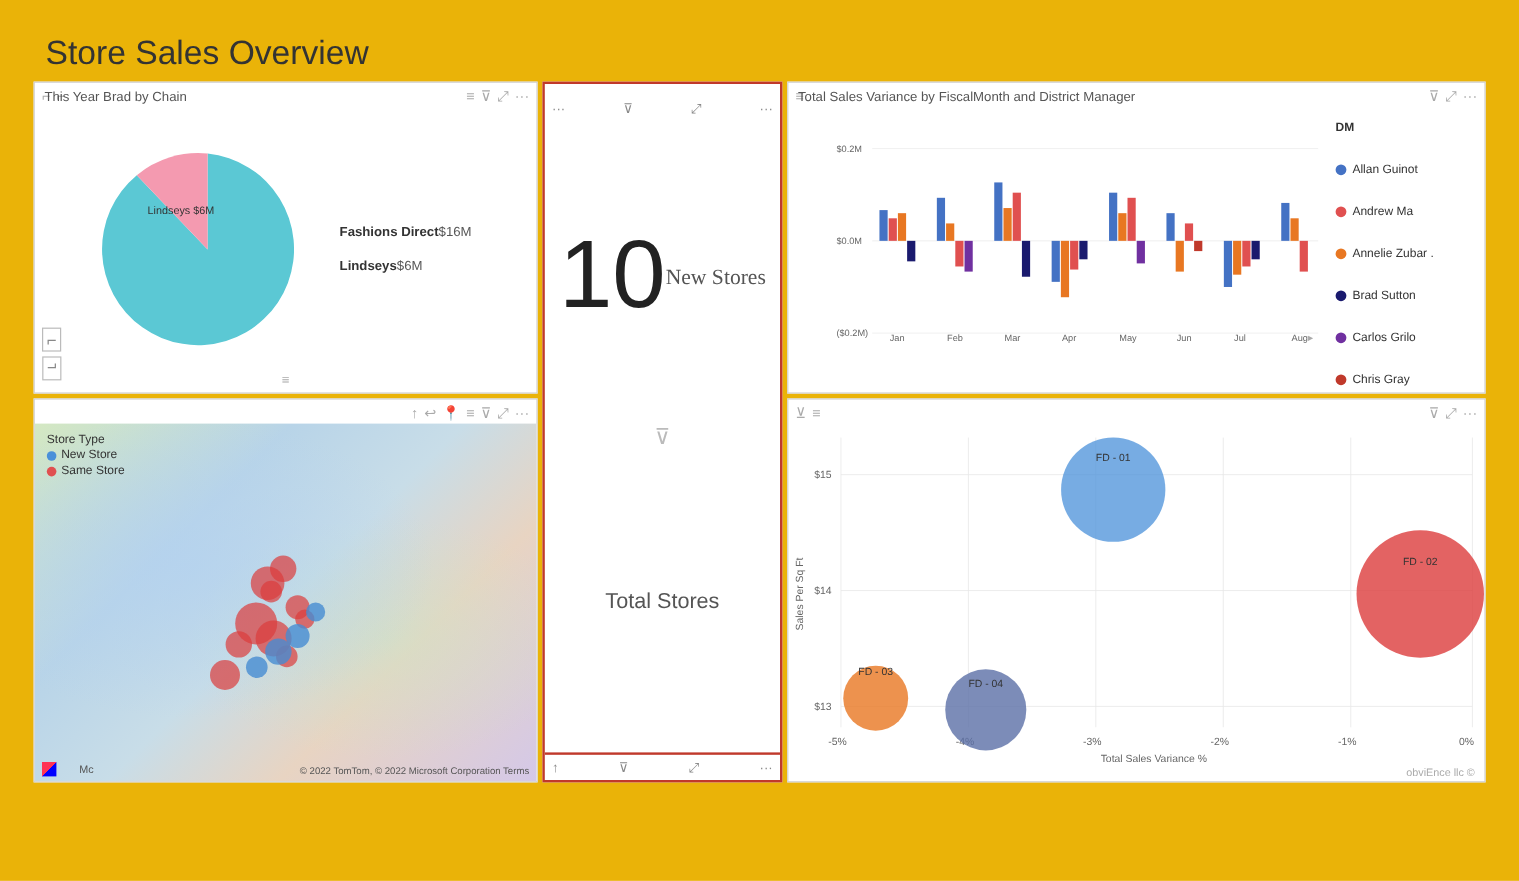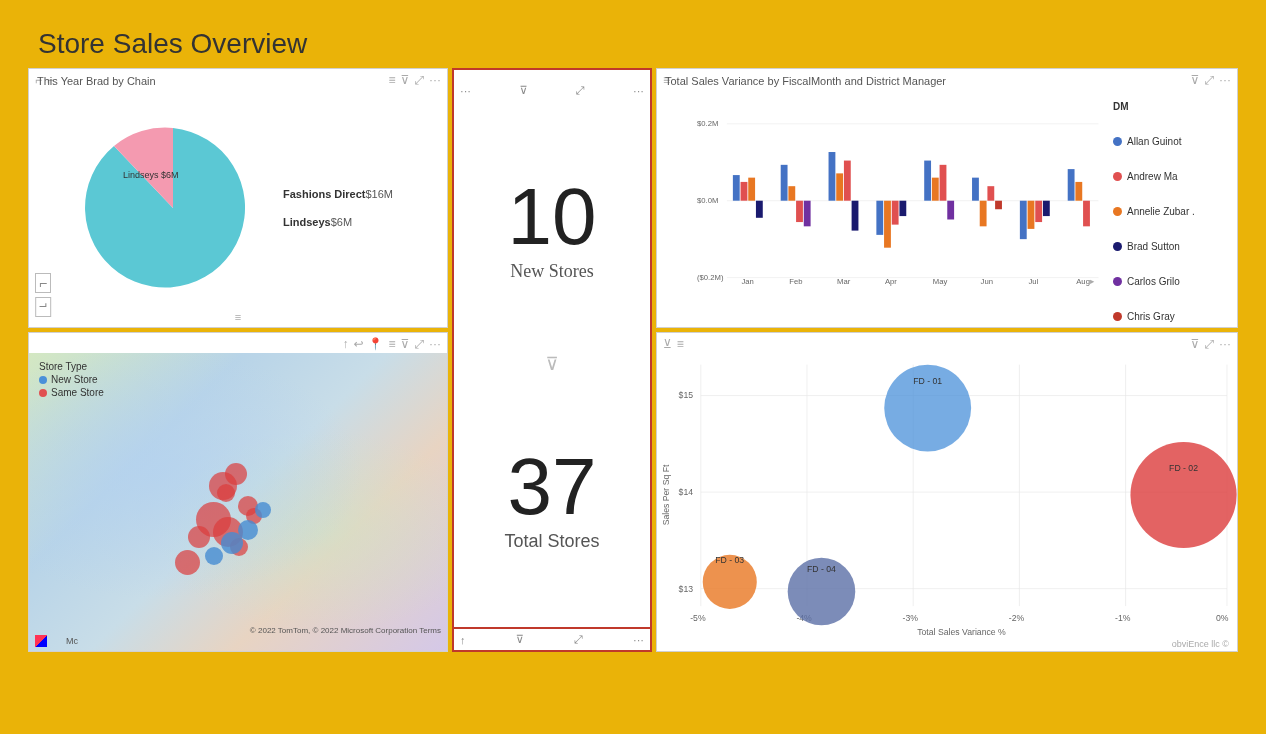--- a/index.html
+++ b/index.html
@@ -163,21 +163,21 @@
     .map-legend-item {
       display: flex;
       align-items: center;
       gap: 4px;
       margin-bottom: 2px;
     }
     .map-dot-blue { width:8px;height:8px;border-radius:50%;background:#4a90d9;flex-shrink:0; }
     .map-dot-red { width:8px;height:8px;border-radius:50%;background:#e05050;flex-shrink:0; }
     .map-copyright {
       position: absolute;
-      bottom: 16px;
+      bottom: 4px;
       right: 6px;
       font-size: 8px;
       color: #555;
     }
     .map-logo {
       position: absolute;
       bottom: 4px;
       left: 6px;
       font-size: 9px;
       color: #555;
@@ -278,31 +278,30 @@
 
     <div class="panel kpi-panel red-highlight">
 
       <div style="width:100%;display:flex;justify-content:space-between;align-items:center;padding:4px 6px;">
         <span style="font-size:11px;color:#888;">···</span>
         <span style="font-size:11px;color:#888;">⊽</span>
         <span style="font-size:11px;color:#888;">⤢</span>
         <span style="font-size:11px;color:#888;">···</span>
       </div>
 
-      <div style="flex:1;display:flex;flex-direction:column;align-items:center;justify-content:center;width:100%;padding:20px 0 10px;">
+      <div style="flex:1;display:flex;flex-direction:row;align-items:center;justify-content:center;width:100%;padding:20px 0 10px;">
         <div style="font-size:80px;font-weight:200;color:#222;line-height:1;">10</div>
         <div style="font-size:18px;color:#555;margin-top:4px;font-family:Liberation Serif, serif;">New Stores</div>
       </div>
 
       <div style="text-align:center;padding:6px 0;">
         <span style="font-size:18px;color:#bbb;">⊽</span>
       </div>
 
       <div style="flex:1;display:flex;flex-direction:column;align-items:center;justify-content:center;width:100%;padding:10px 0 20px;">
-        <div style="font-size:80px;font-weight:200;color:#222;line-height:1;">37</div>
         <div style="font-size:18px;color:#555;margin-top:4px;">Total Stores</div>
       </div>
 
       <div style="width:100%;display:flex;justify-content:space-between;align-items:center;padding:4px 6px;border-top:2px solid #c0392b;">
         <span style="font-size:11px;color:#888;">↑</span>
         <span style="font-size:11px;color:#888;">⊽</span>
         <span style="font-size:11px;color:#888;">⤢</span>
         <span style="font-size:11px;color:#888;">···</span>
       </div>
     </div>

